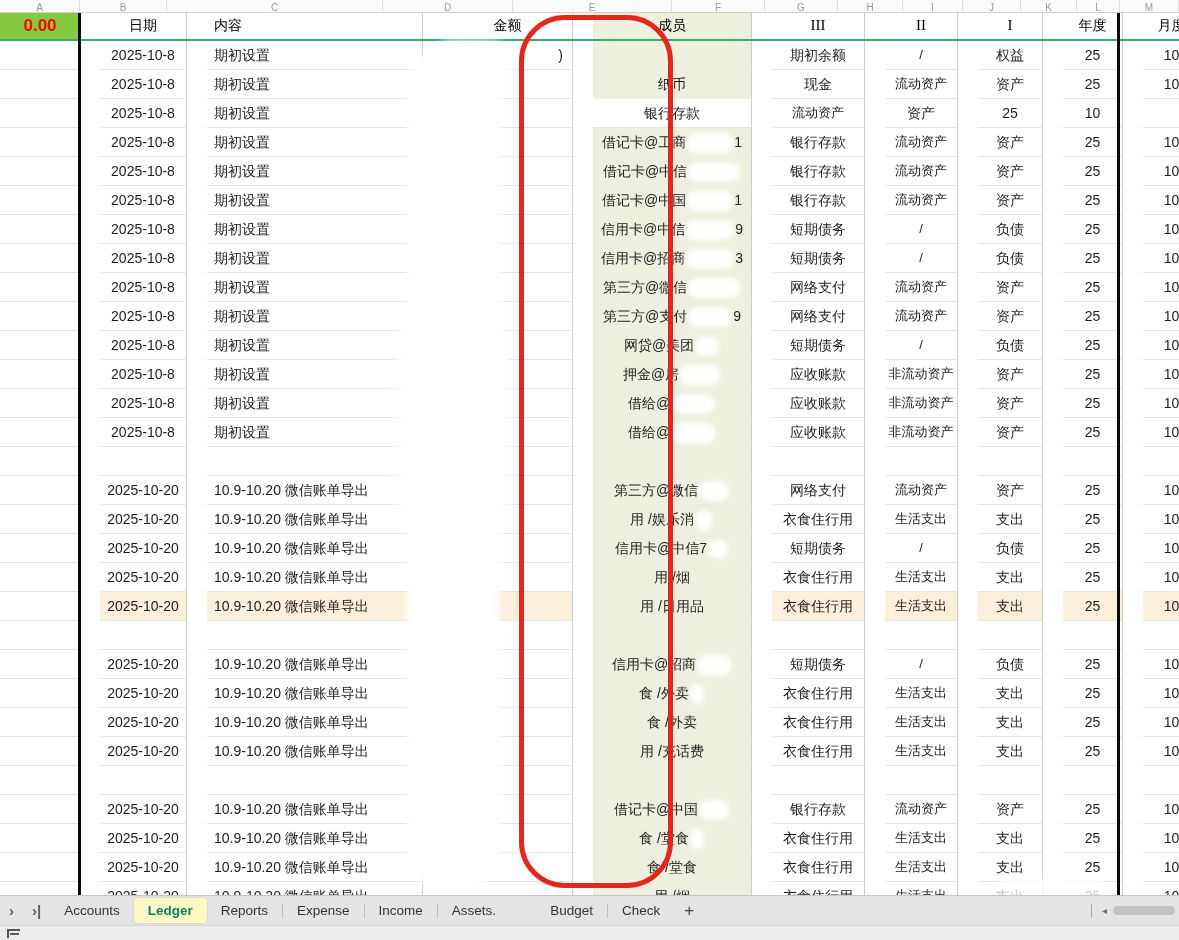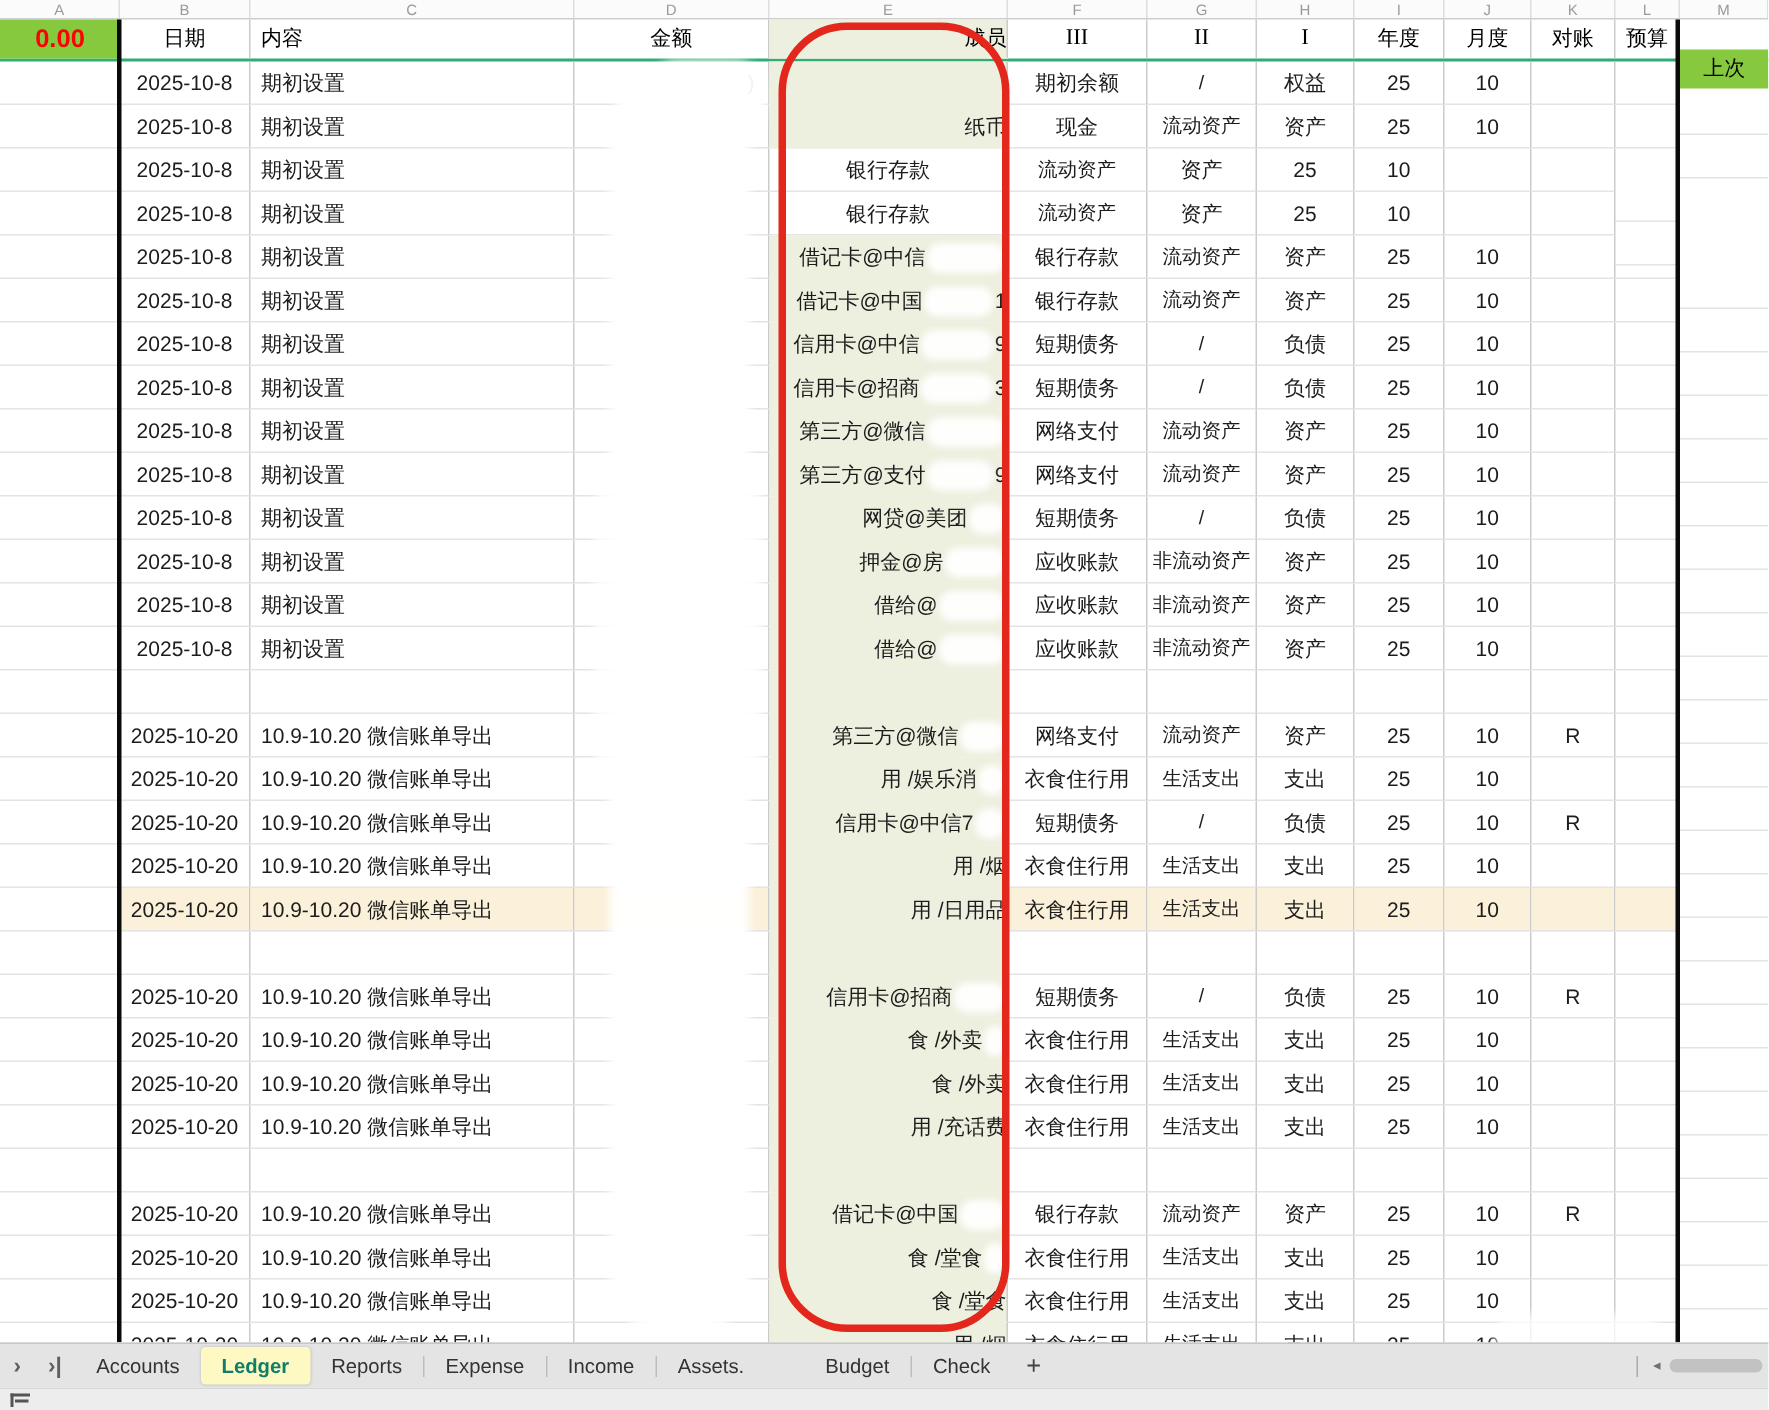--- a/index.html
+++ b/index.html
@@ -25,36 +25,35 @@
     position:absolute;top:0;left:0;width:1179px;height:13px;
     display:grid;grid-template-columns:80px 87px 216px 130px 159px 93px 73px 65px 60px 58px 56px 43px 59px;
     background:#FBFBFB;border-bottom:1px solid #cfcfcf;
   }
   .colletters div{
     font-size:10px;color:#9a9a9a;text-align:center;line-height:15px;
     border-right:1px solid #dedede;overflow:hidden;
   }
   .row{
     position:absolute;left:0;width:1179px;height:29px;
-    display:grid;grid-template-columns:80px 87px 216px 130px 159px 93px 73px 65px 60px 58px 56px 43px 59px;
+    display:grid;grid-template-columns:80px 87px 216px 130px 159px 93px 73px 65px 60px 58px 56px 43px 59px;gap:20px;
   }
   .row .cell{
     height:29px;line-height:28px;font-size:14px;overflow:hidden;white-space:nowrap;
     border-right:1px solid var(--grid-v);border-bottom:1px solid var(--grid-h);
     text-align:center;
   }
   .headerrow{top:13px;height:28px;border-bottom:2px solid var(--header-line);}
   .headerrow .cell{height:26px;line-height:25px;border-bottom:none;font-size:14px;color:#000;}
   .cell.col-a{border-right:none;}
   .cell.col-content{text-align:left;padding-left:7px;}
   .cell.col-amount{text-align:right;padding-right:9px;}
   .cell.col-member{
     background:var(--member-bg);
     border-bottom:1px solid var(--member-bg);
-    text-align:right;
   }
   .cell.col-f2{font-size:13px;}
   .cell.col-last{border-right:none;margin-top:20px;}
   .cell.hl{background:var(--highlight-bg);}
   .cell.col-member.hl{background:var(--member-bg);}
   .hdr-a{background:var(--green-header);color:var(--red-text)!important;font-weight:bold;font-size:17px!important;}
   .hdr-last{background:var(--green-header);}
   .hdr-roman{font-family:"Liberation Serif","DejaVu Serif",serif;font-size:15px!important;}
   .redact{
     display:inline-block;height:20px;vertical-align:middle;
@@ -185,20 +184,21 @@
         <div class="cell col-month">10</div>
         <div class="cell col-recon"></div>
         <div class="cell col-budget"></div>
         <div class="cell col-last"></div>
       </div>
       <div class="row" style="top: 128px;">
         <div class="cell col-a"></div>
         <div class="cell col-date">2025-10-8</div>
         <div class="cell col-content">期初设置</div>
         <div class="cell col-amount"></div>
+        <div class="cell col-member">借记卡@工商<span class="redact" style="width: 46px;"></span>1</div>
         <div class="cell col-f3">银行存款</div>
         <div class="cell col-f2">流动资产</div>
         <div class="cell col-f1">资产</div>
         <div class="cell col-year">25</div>
         <div class="cell col-month">10</div>
         <div class="cell col-recon"></div>
         <div class="cell col-budget"></div>
         <div class="cell col-last"></div>
       </div>
       <div class="row" style="top: 157px;">

